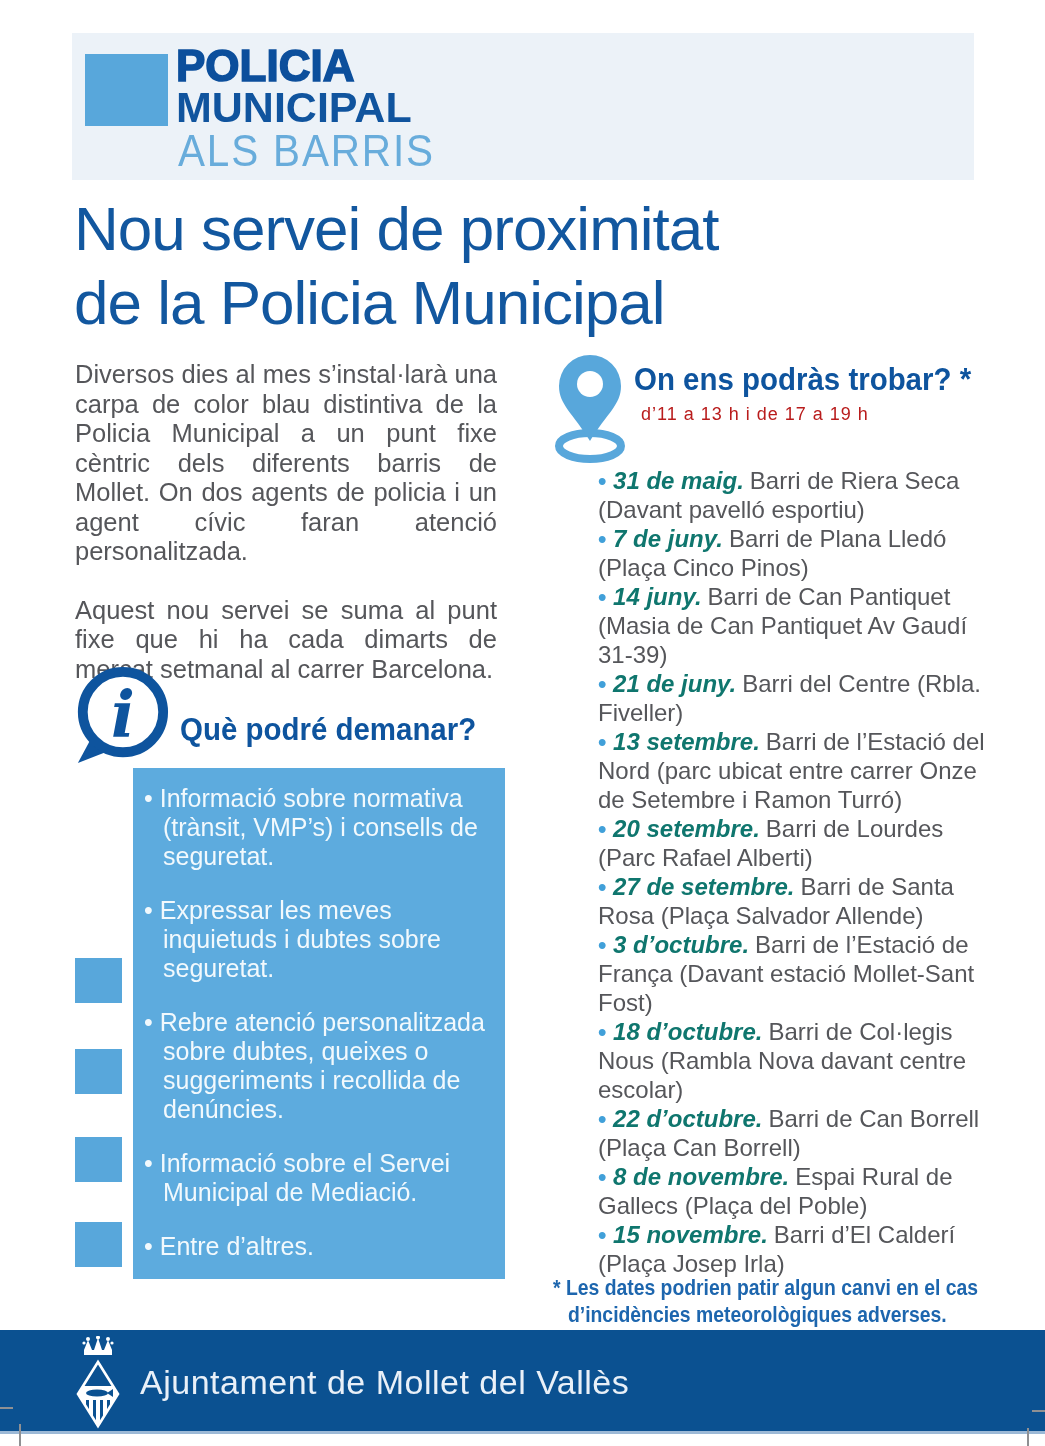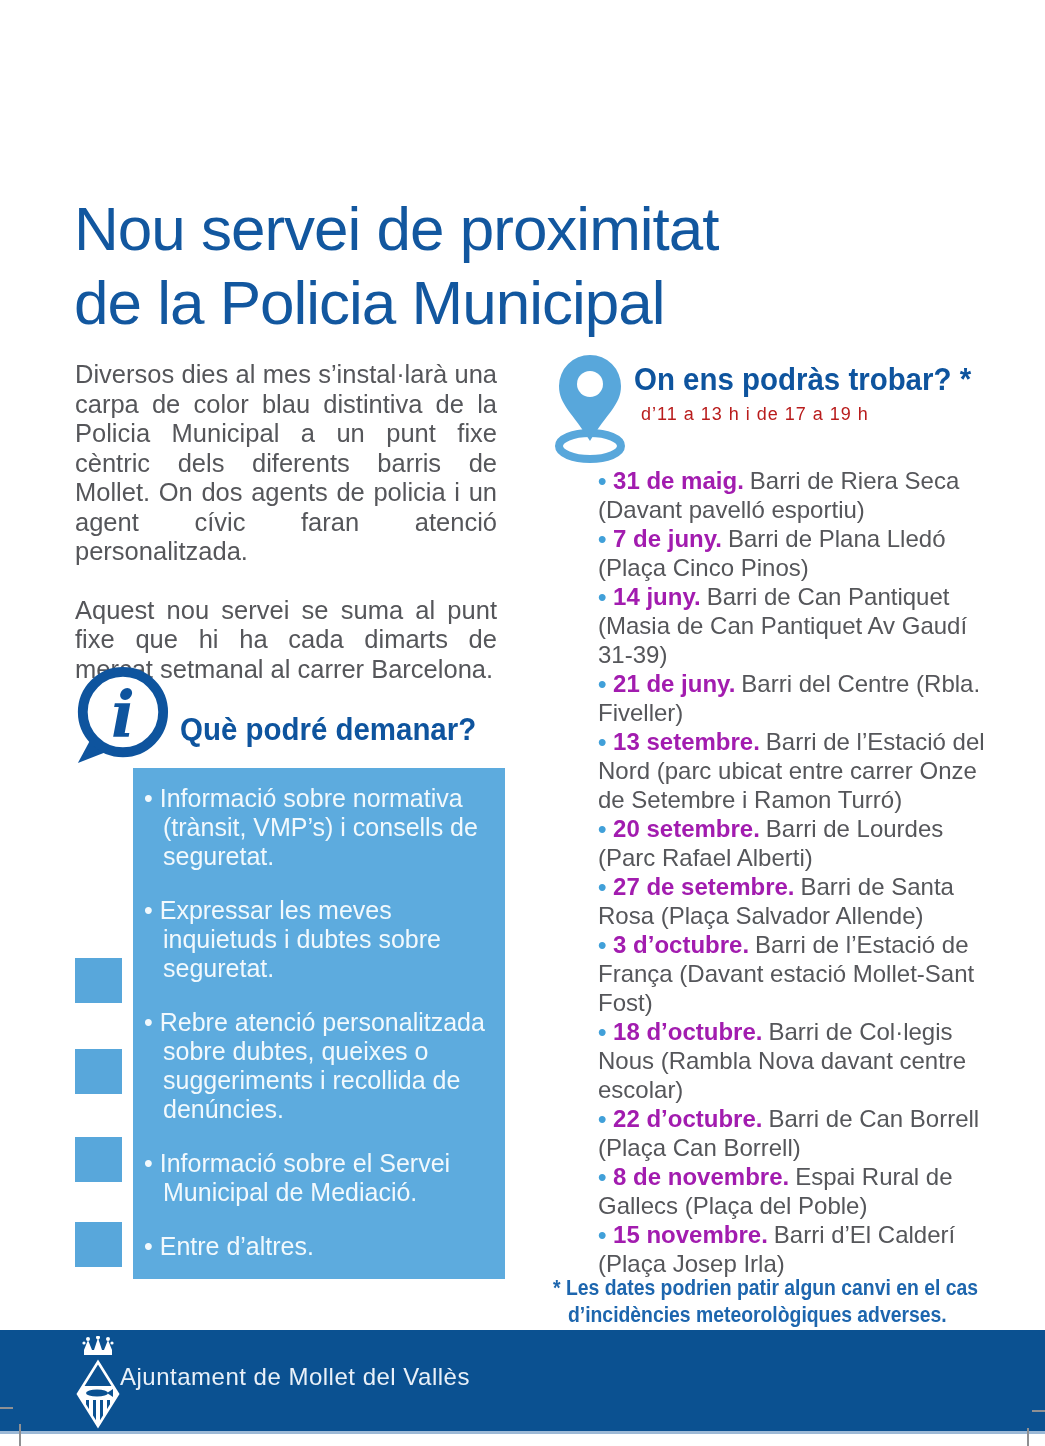--- a/index.html
+++ b/index.html
@@ -27,38 +27,44 @@
   .ask-item::before{content:"• ";color:#f2f9fd;}
   .accent-square{position:absolute;left:75px;width:47px;height:45px;background:#58a7db;}
   .sq1{top:958px;} .sq2{top:1049px;} .sq3{top:1137px;} .sq4{top:1222px;}
   
   .pin-icon-wrap{position:absolute;left:551px;top:349px;width:78px;height:114px;}
   .find-heading{position:absolute;left:634px;top:362px;font-size:31px;font-weight:bold;color:#0e549e;transform:scaleX(.95);transform-origin:left top;white-space:nowrap;}
   .find-schedule{position:absolute;left:641px;top:404px;font-size:18px;color:#b91c1c;letter-spacing:1px;}
   .dates-list{position:absolute;left:598px;top:466px;width:392px;}
   .date-item{margin:0;color:#55565a;font-size:24px;line-height:29px;}
   .date-item::before{content:"• ";color:#41a0d9;font-weight:bold;}
-  .date-item .d{color:#a21caf;font-weight:bold;margin-right:6px;}
+  .date-item .d{color:#0f766e;font-weight:bold;margin-right:6px;font-style:italic;}
   .footnote{position:absolute;left:553px;top:1274px;width:470px;color:#1d66ae;font-size:22px;line-height:27px;font-weight:bold;transform:scaleX(.88);transform-origin:left top;padding-left:17px;text-indent:-17px;}
   
   .footer-bar{position:absolute;left:0;top:1330px;width:1045px;height:101px;background:#0b5191;border-bottom:3px solid #9cb9d6;}
   .coa-wrap{position:absolute;left:76px;top:6px;width:44px;height:92px;}
-  .footer-org{position:absolute;left:120px;top:33px;font-size:24px;color:#e9f0f8;letter-spacing:.5px;}
+  .footer-org{position:absolute;left:140px;top:33px;font-size:34px;color:#e9f0f8;letter-spacing:.5px;}
   
   .crop{position:absolute;background:#8f9093;}
   .crop-h-left{left:0;top:1407px;width:13px;height:2px;}
   .crop-h-right{left:1032px;top:1410px;width:13px;height:2px;}
   .crop-v-left{left:19px;top:1424px;width:2px;height:22px;}
   .crop-v-right{left:1027px;top:1428px;width:2px;height:18px;}
 </style>
 </head>
 <body>
 
 <div class="page">
 
+  <div class="header-panel">
+    <div class="logo-square"></div>
+    <div class="logo-line1">POLICIA</div>
+    <div class="logo-line2">MUNICIPAL</div>
+    <div class="logo-line3">ALS BARRIS</div>
+  </div>
 
   <div class="main-title">
     <div>Nou servei de proximitat</div>
     <div>de la Policia Municipal</div>
   </div>
 
   <div class="intro">
     <p>Diversos dies al mes s’instal·larà una carpa de color blau distintiva de la Policia Municipal a un punt fixe cèntric dels diferents barris de Mollet. On dos agents de policia i un agent cívic faran atenció personalitzada.</p>
     <p>Aquest nou servei se suma al punt fixe que hi ha cada dimarts de mercat setmanal al carrer Barcelona.</p>
   </div>

